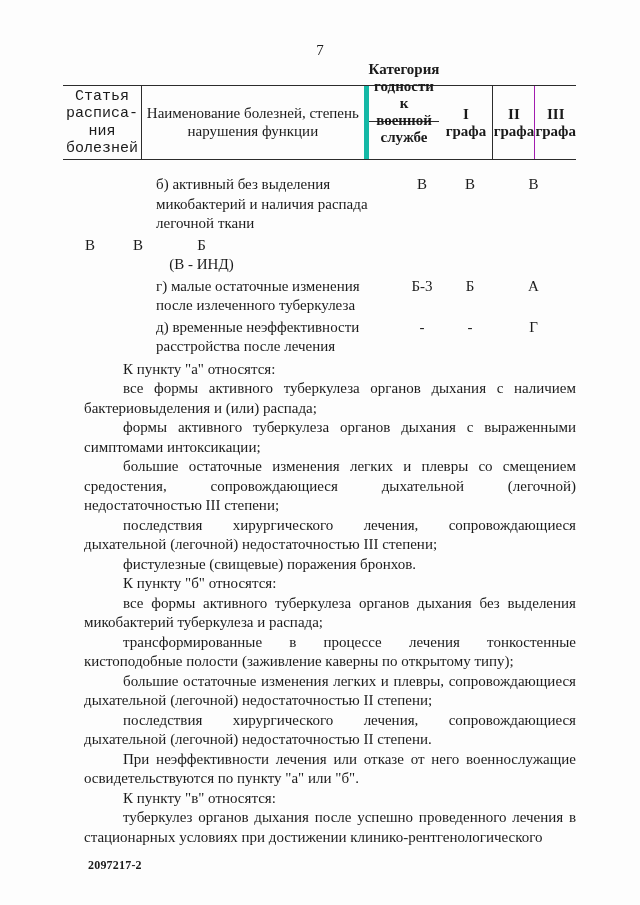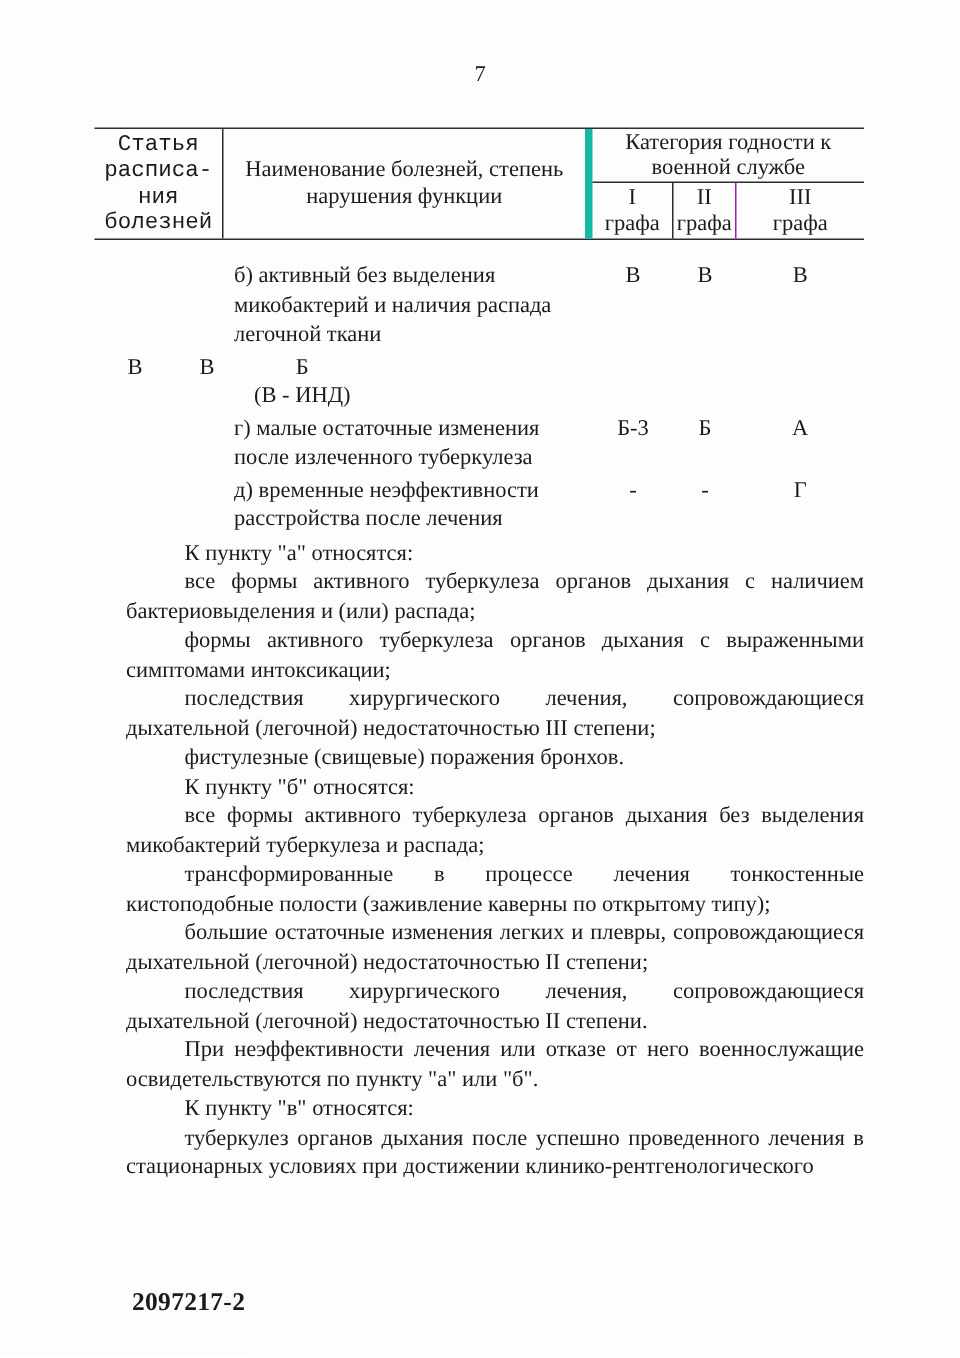--- a/index.html
+++ b/index.html
@@ -49,21 +49,22 @@
   .th-c2 {
     width: 246px;
     border-right: 5px solid #14b8a6;
     display: flex; align-items: center; justify-content: center;
     white-space: pre-line;
     box-sizing: border-box;
   }
   .th-c3 {
     flex: 1;
     display: flex;
-    flex-direction: column;
+    flex-direction: row;
+    font-weight: bold;
   }
   .th-span {
     height: 36px;
     border-bottom: 1px solid #2c2c2c;
     display: flex; align-items: center; justify-content: center;
     white-space: pre-line;
     line-height: 17px;
     box-sizing: border-box;
   }
   .th-sub {
@@ -107,21 +108,21 @@
     line-height: 19.5px;
   }
   .content p {
     margin: 0;
     text-indent: 39px;
   }
   .doc-code {
     position: absolute;
     left: 88px;
     top: 858px;
-    font-size: 17px;
+    font-size: 12px;
     font-weight: bold;
     letter-spacing: 0.2px;
   }
 </style>
 </head>
 <body>
 
 <div class="page">
 
   <div class="page-number">7</div>
@@ -173,20 +174,21 @@
         <div class="tcell-v2">-</div>
         <div class="tcell-v3">Г</div>
       </div>
     </div>
   </div>
 
   <div class="content">
     <p>К пункту "а" относятся:</p>
     <p>все формы активного туберкулеза органов дыхания с наличием бактериовыделения и (или) распада;</p>
     <p>формы активного туберкулеза органов дыхания с выраженными симптомами интоксикации;</p>
+    <p>большие остаточные изменения легких и плевры со смещением средостения, сопровождающиеся дыхательной (легочной) недостаточностью III степени;</p>
     <p>последствия хирургического лечения, сопровождающиеся дыхательной (легочной) недостаточностью III степени;</p>
     <p>фистулезные (свищевые) поражения бронхов.</p>
     <p>К пункту "б" относятся:</p>
     <p>все формы активного туберкулеза органов дыхания без выделения микобактерий туберкулеза и распада;</p>
     <p>трансформированные в процессе лечения тонкостенные кистоподобные полости (заживление каверны по открытому типу);</p>
     <p>большие остаточные изменения легких и плевры, сопровождающиеся дыхательной (легочной) недостаточностью II степени;</p>
     <p>последствия хирургического лечения, сопровождающиеся дыхательной (легочной) недостаточностью II степени.</p>
     <p>При неэффективности лечения или отказе от него военнослужащие освидетельствуются по пункту "а" или "б".</p>
     <p>К пункту "в" относятся:</p>
     <p>туберкулез органов дыхания после успешно проведенного лечения в стационарных условиях при достижении клинико-рентгенологического</p>

